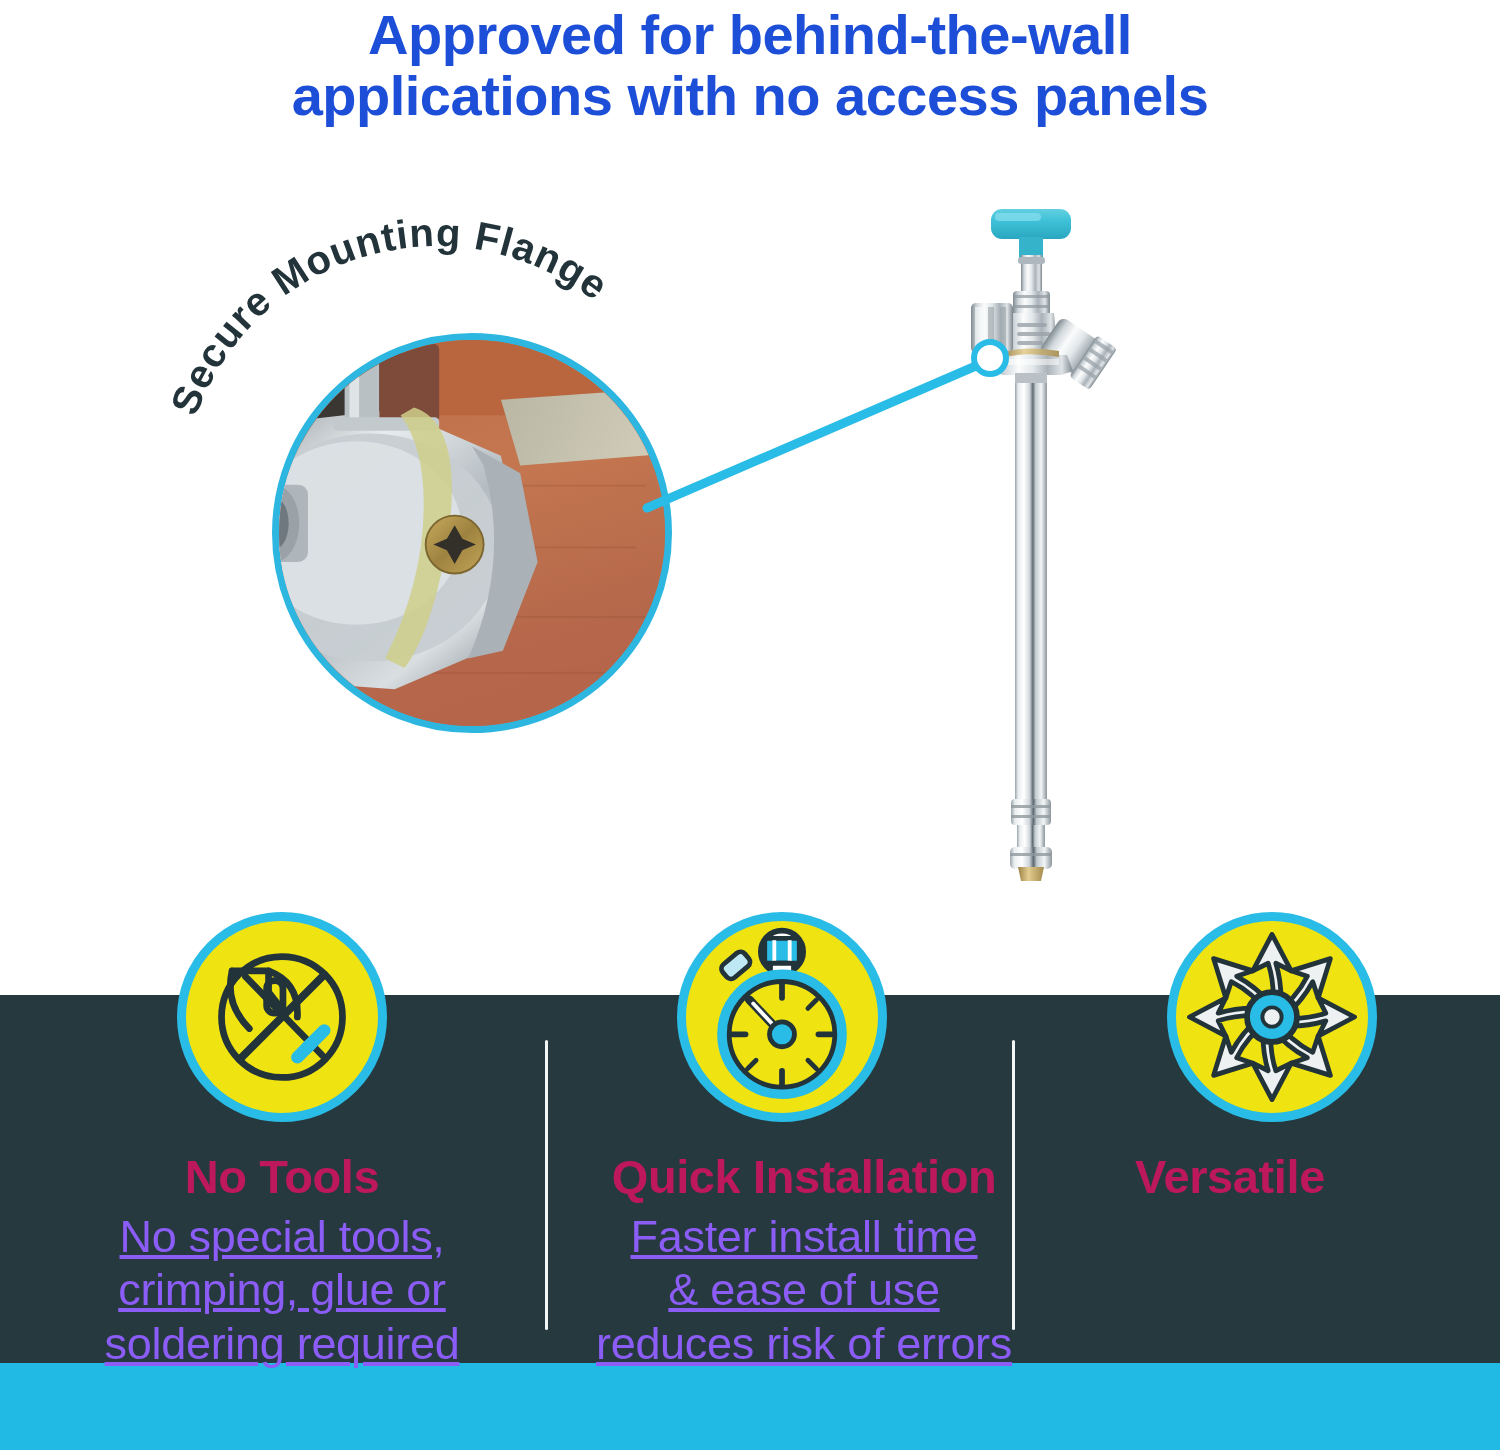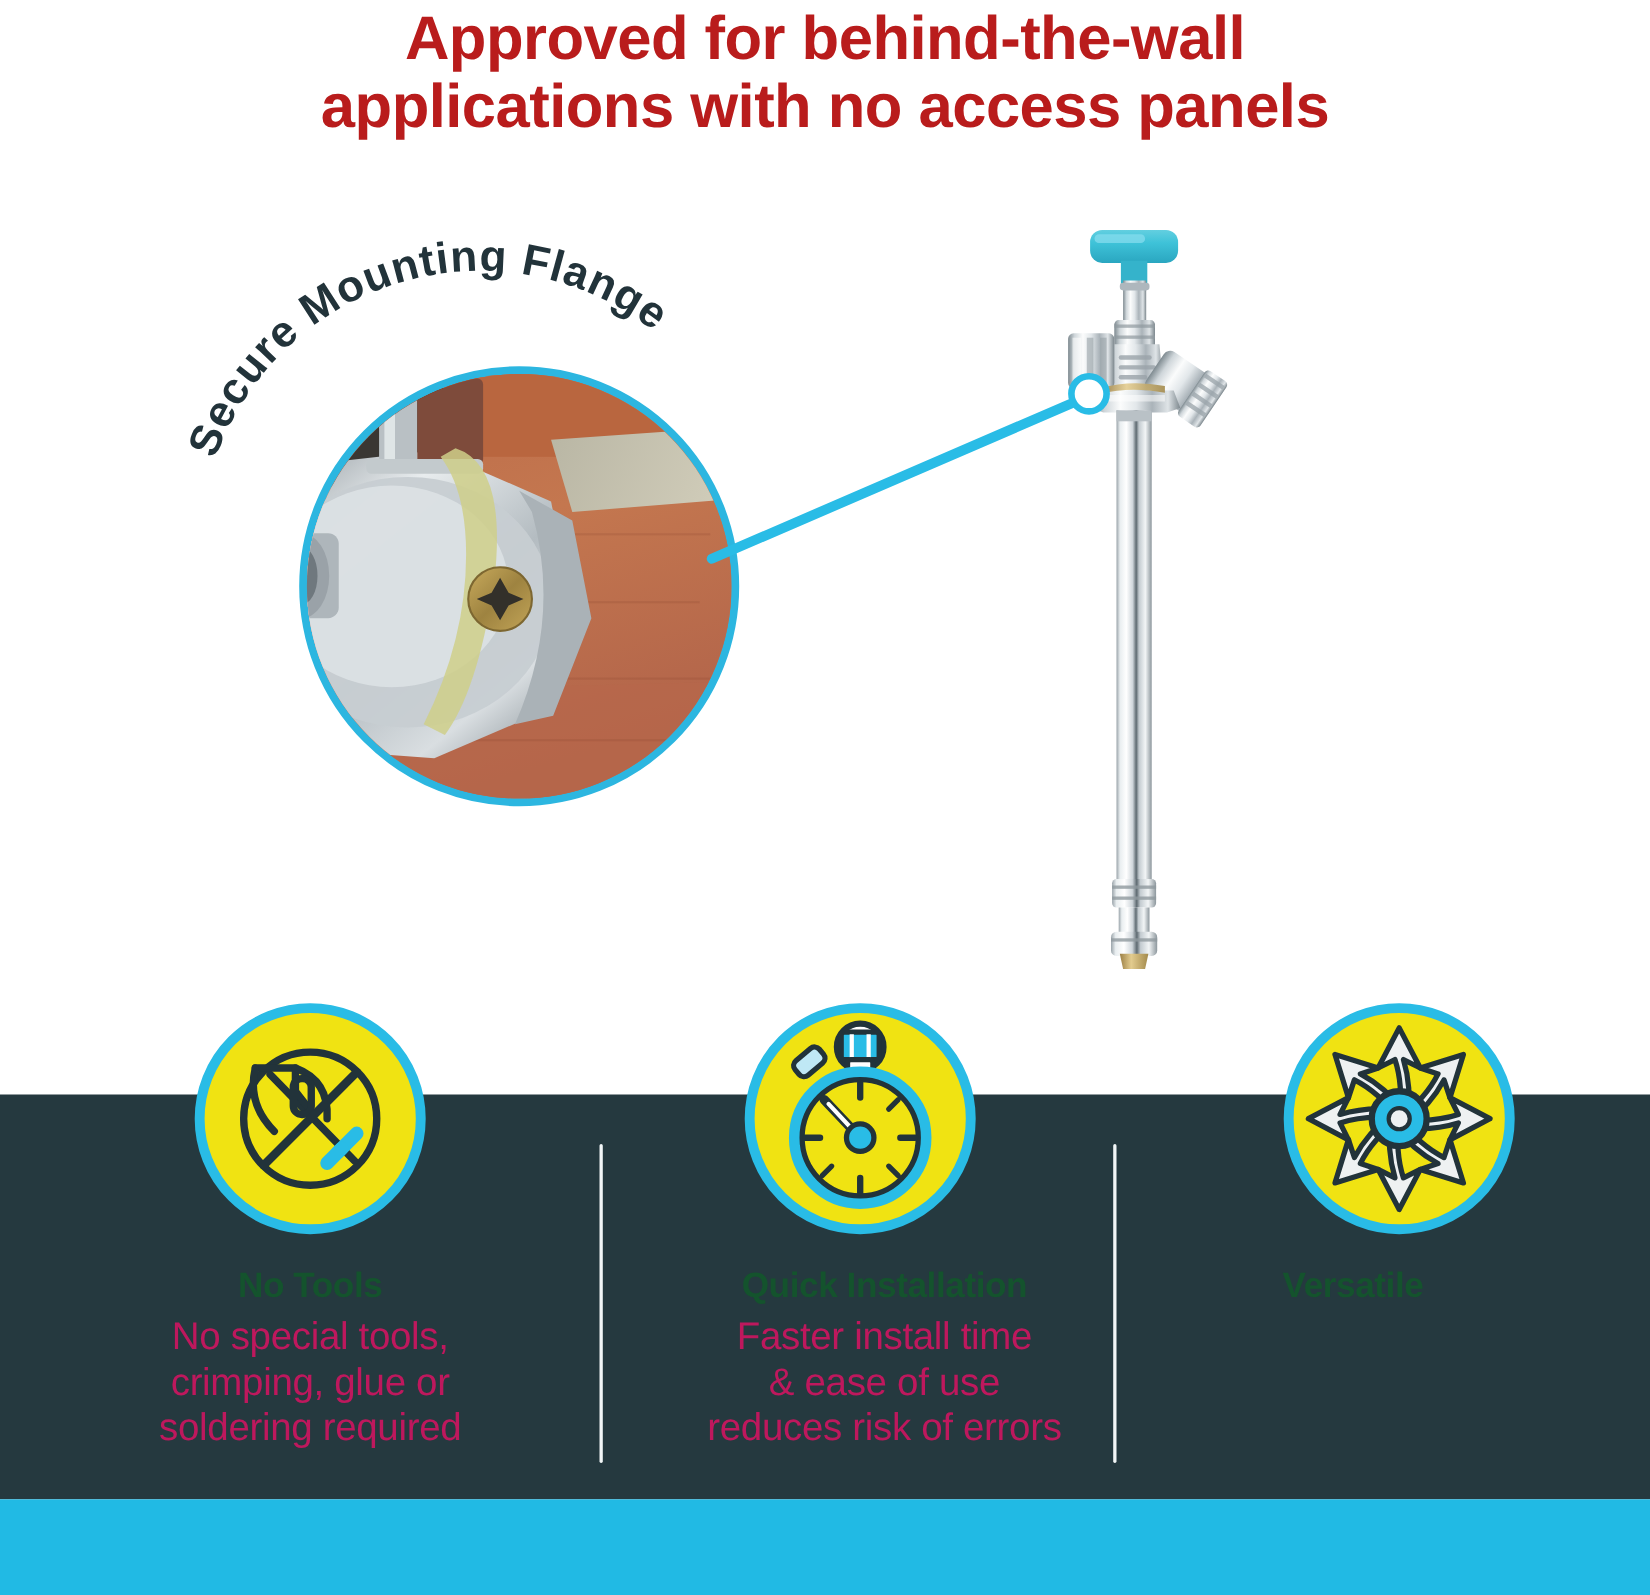--- a/index.html
+++ b/index.html
@@ -24,21 +24,21 @@
   .headline {
     position: absolute;
     left: 0;
     top: 4px;
     width: 1500px;
     text-align: center;
     font-weight: bold;
     font-size: 56px;
     line-height: 1.09;
     letter-spacing: -0.5px;
-    color: #b91c1c;
+    color: #1d4ed8;
     white-space: pre-line;
   }
 
   
   .dark-band {
     position: absolute;
     left: 0;
     top: 995px;
     width: 1500px;
     height: 368px;
@@ -69,32 +69,33 @@
     top: 1152px;
     width: 460px;
     text-align: center;
   }
   .feature-col.c1 { left: 52px; }
   .feature-col.c2 { left: 574px; }
   .feature-col.c3 { left: 1000px; }
 
   .feature-title {
     font-weight: bold;
-    font-size: 32px;
+    font-size: 47px;
     line-height: 1.06;
-    color: #14532d;
+    color: #be185d;
     margin-bottom: 8px;
     letter-spacing: -0.4px;
   }
   .feature-desc {
-    font-size: 35px;
+    font-size: 45px;
     line-height: 1.19;
-    color: #be185d;
+    color: #8b5cf6;
     white-space: pre-line;
     letter-spacing: -0.3px;
+    text-decoration: underline;
   }
 
   
   .icon-badge {
     position: absolute;
     top: 912px;
     width: 210px;
     height: 210px;
     border-radius: 50%;
     background: #f0e312;

